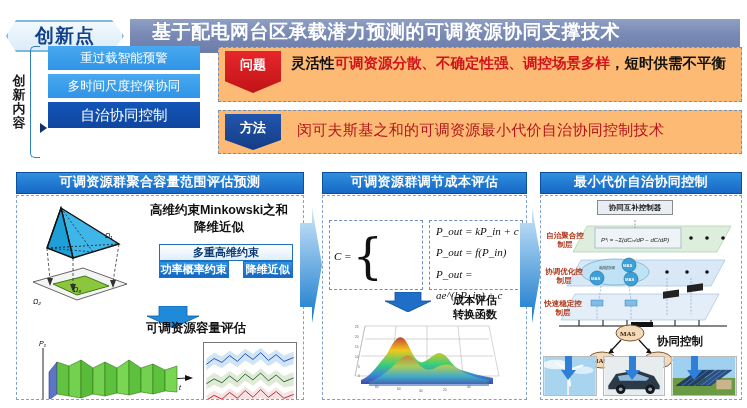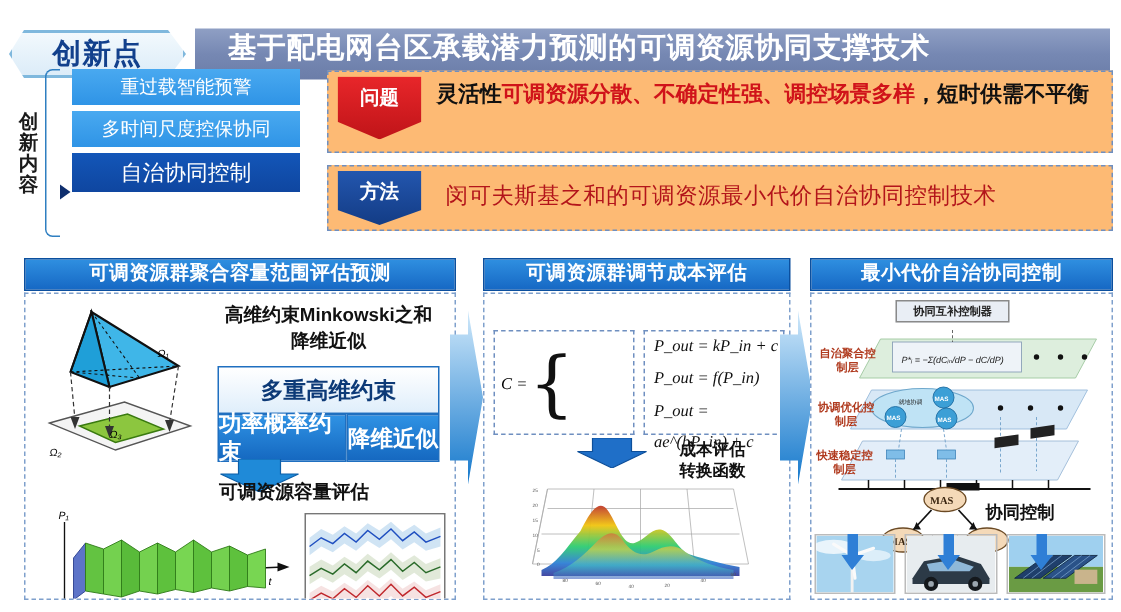--- a/index.html
+++ b/index.html
@@ -118,22 +118,22 @@
   .p1-title {
     position: absolute; left: 122px; top: 6px; width: 160px;
     text-align: center; font-size: 12.5px; font-weight: bold; color: #111; line-height: 1.35;
   }
   .tetra { position: absolute; left: 6px; top: 4px; width: 116px; height: 116px; }
   .omega-lbl { position: absolute; font-size: 7px; font-style: italic; color: #222; }
 
   .ctable { position: absolute; left: 128px; top: 48px; width: 148px; }
   .ctable .row { display: flex; }
   .ctable .cell {
-    border: 1px solid #1f6fc0; height: 32px; font-size: 15px; font-weight: bold;
-    display: flex; align-items: center; justify-content: center;
+    border: 1px solid #1f6fc0; height: 17px; font-size: 11px; font-weight: bold;
+    display: flex; align-items: center; justify-content: center; margin-left: 14px;
   }
   .ctable .hdr {
     width: 148px; background: linear-gradient(180deg,#ffffff 0%,#dfeefb 100%); color: #0d3a77;
   }
   .ctable .c-blue {
     background: linear-gradient(180deg,#2f92e4 0%,#1568c0 100%); color: #fff; width: 86px;
   }
   .ctable .c-blue2 {
     background: linear-gradient(180deg,#2f92e4 0%,#1568c0 100%); color: #fff; width: 62px;
   }

